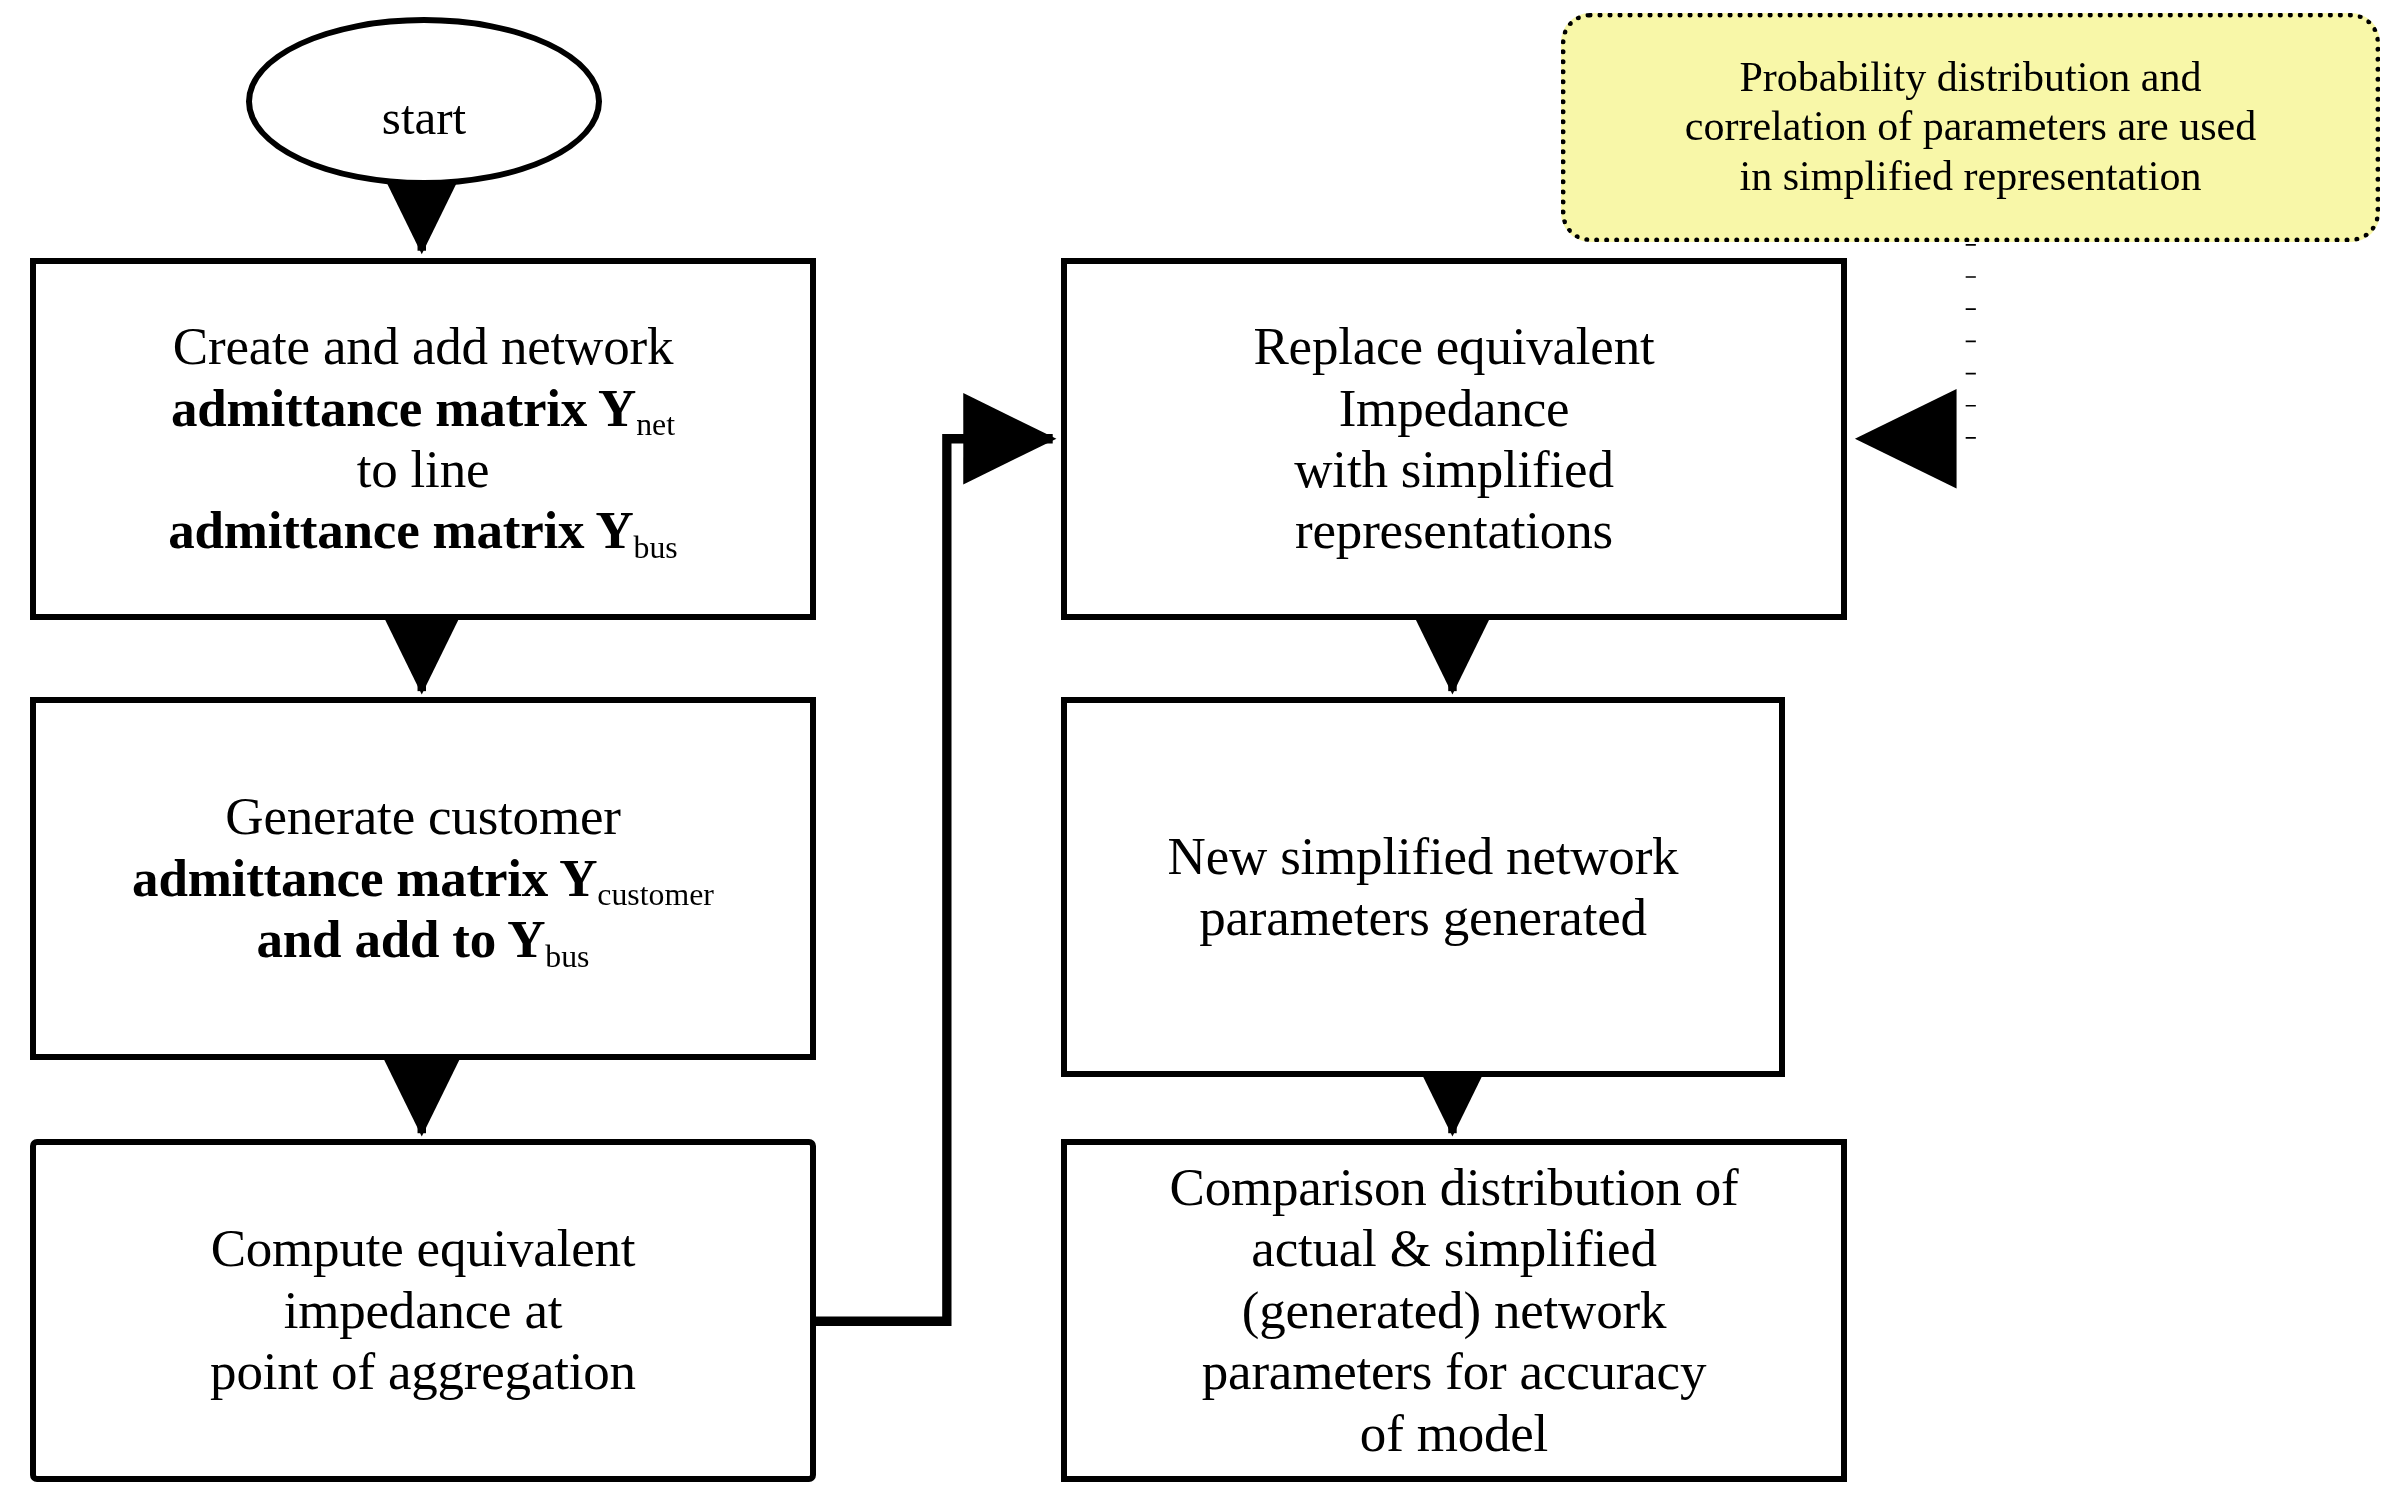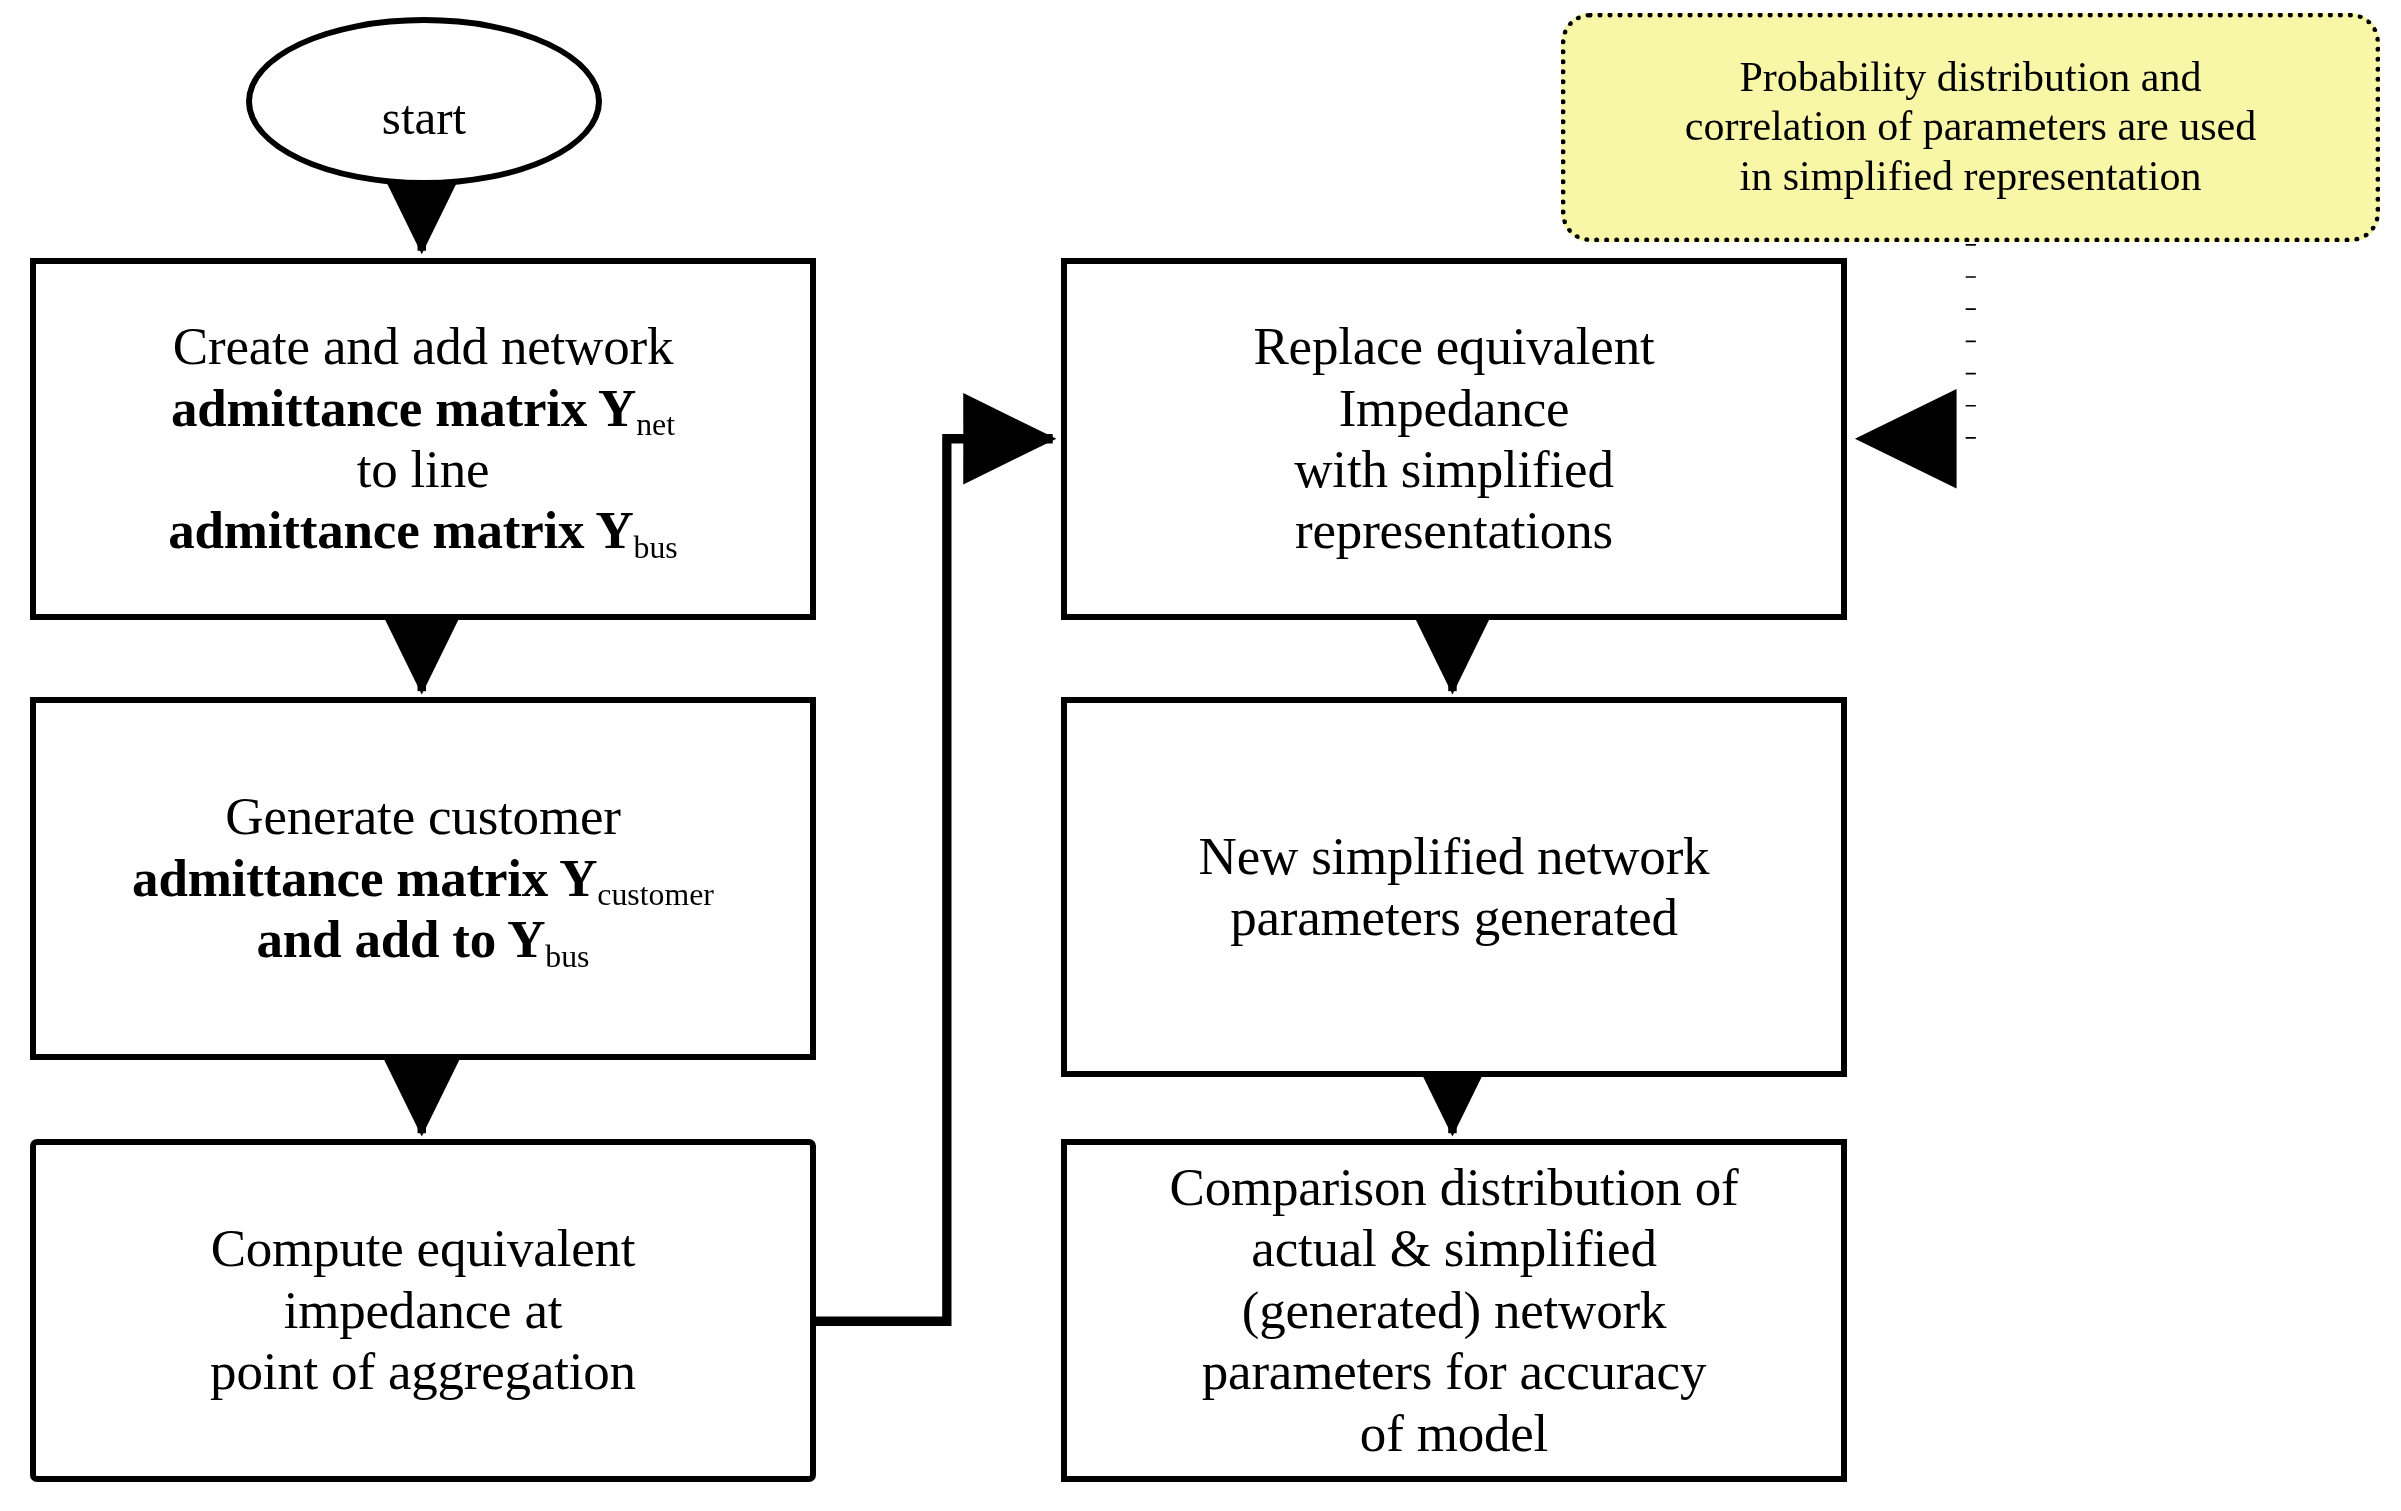--- a/index.html
+++ b/index.html
@@ -148,21 +148,21 @@
 
   <div class="node proc" style="left:1061px; top:258px; width:786px; height:362px;">
     <div class="txt">
       <div>Replace equivalent</div>
       <div>Impedance</div>
       <div>with simplified</div>
       <div>representations</div>
     </div>
   </div>
 
-  <div class="node proc" style="left:1061px; top:697px; width:786px; height:380px;">
+  <div class="node proc" style="left:1061px; top:697px; width:724px; height:380px;">
     <div class="txt">
       <div>New simplified network</div>
       <div>parameters generated</div>
     </div>
   </div>
 
   <div class="node proc" style="left:1061px; top:1139px; width:786px; height:343px;">
     <div class="txt">
       <div>Comparison distribution of</div>
       <div>actual &amp; simplified</div>

